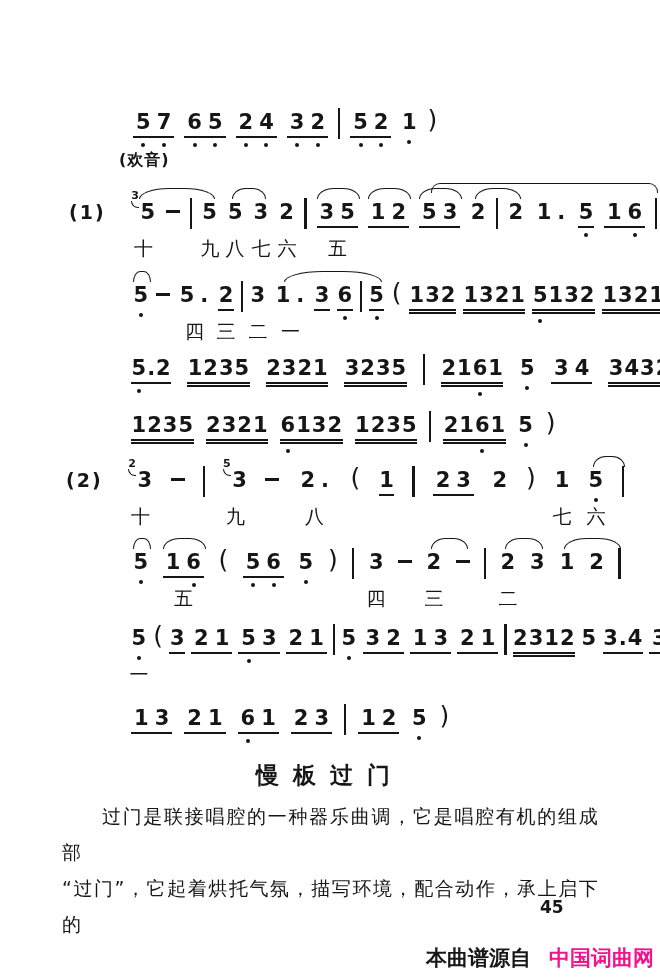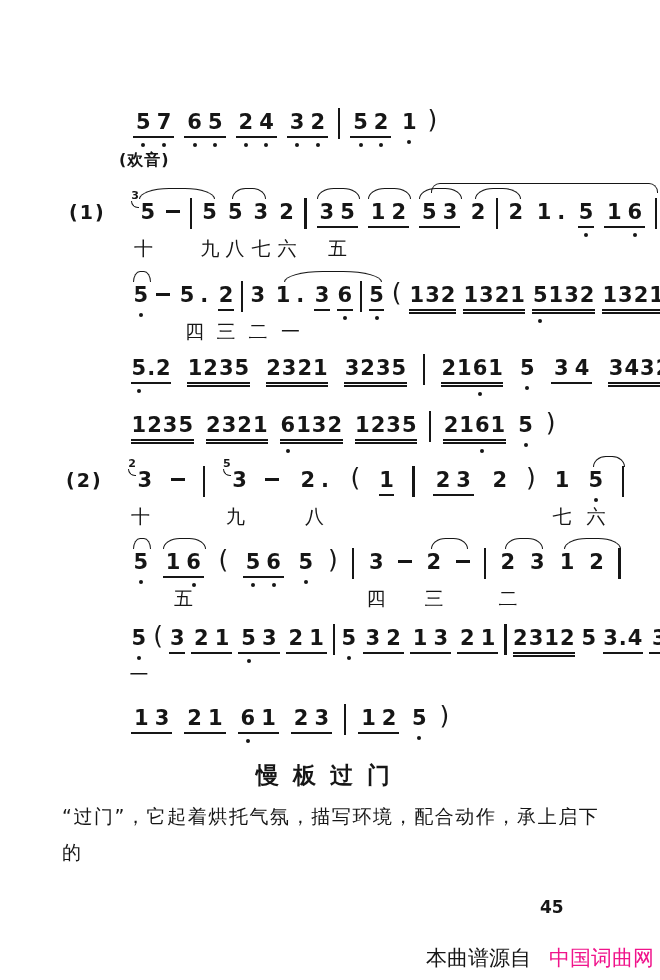--- a/index.html
+++ b/index.html
@@ -62,21 +62,21 @@
   }
   .para{
     position:absolute;left:62px;top:798px;width:537px;
     font-size:19px;line-height:36px;letter-spacing:1.2px;
   }
   .para .pline{text-align:justify;text-align-last:justify;text-justify:inter-character;}
   .para .pline.indent{text-indent:2.1em;}
   .page-num{position:absolute;left:540px;top:897px;font-size:17px;font-weight:600;}
   .watermark{
     position:absolute;right:6px;top:944px;display:flex;align-items:baseline;gap:18px;
-    font-size:21px;font-weight:normal;margin-left:45px;
+    font-size:21px;font-weight:bold;margin-left:45px;
   }
   .wm-brand{color:#f0138b;}
 </style>
 </head>
 <body>
 
 <div class="page">
   <div class="mode-label">(欢音)</div>
 
   <div id="score">
@@ -700,20 +700,21 @@
           <span class="tok-text">
             <span class="ch">)</span>
           </span>
         </span>
       </div>
     </div>
 
   <div class="title">慢板过门</div>
 
   <div class="para">
+    <div class="pline indent">过门是联接唱腔的一种器乐曲调，它是唱腔有机的组成部</div>
     <div class="pline">“过门”，它起着烘托气氛，描写环境，配合动作，承上启下的</div>
   </div>
 
   <div class="page-num">45</div>
 
   <div class="watermark">
     <span class="wm-prefix">本曲谱源自</span>
     <span class="wm-brand">中国词曲网</span>
   </div>
 </div>

